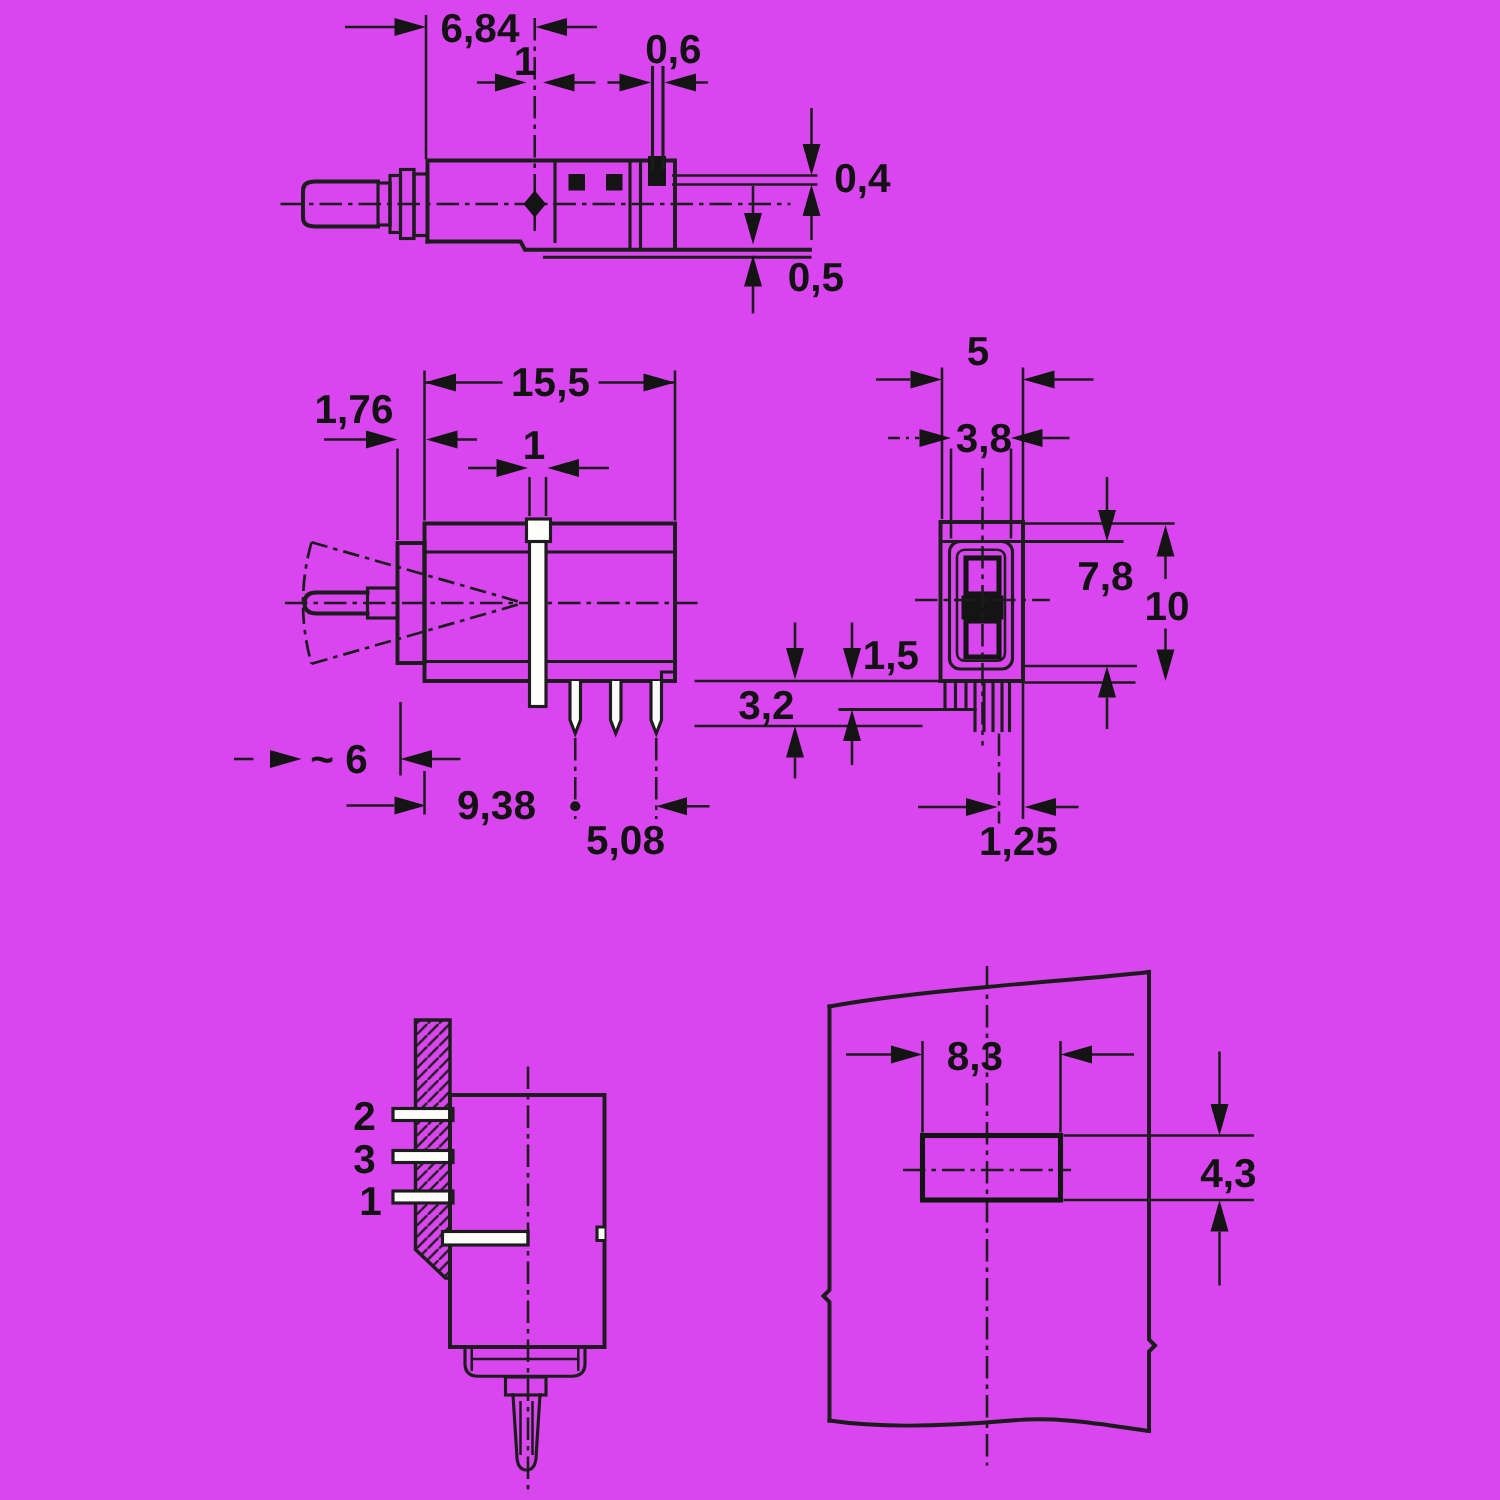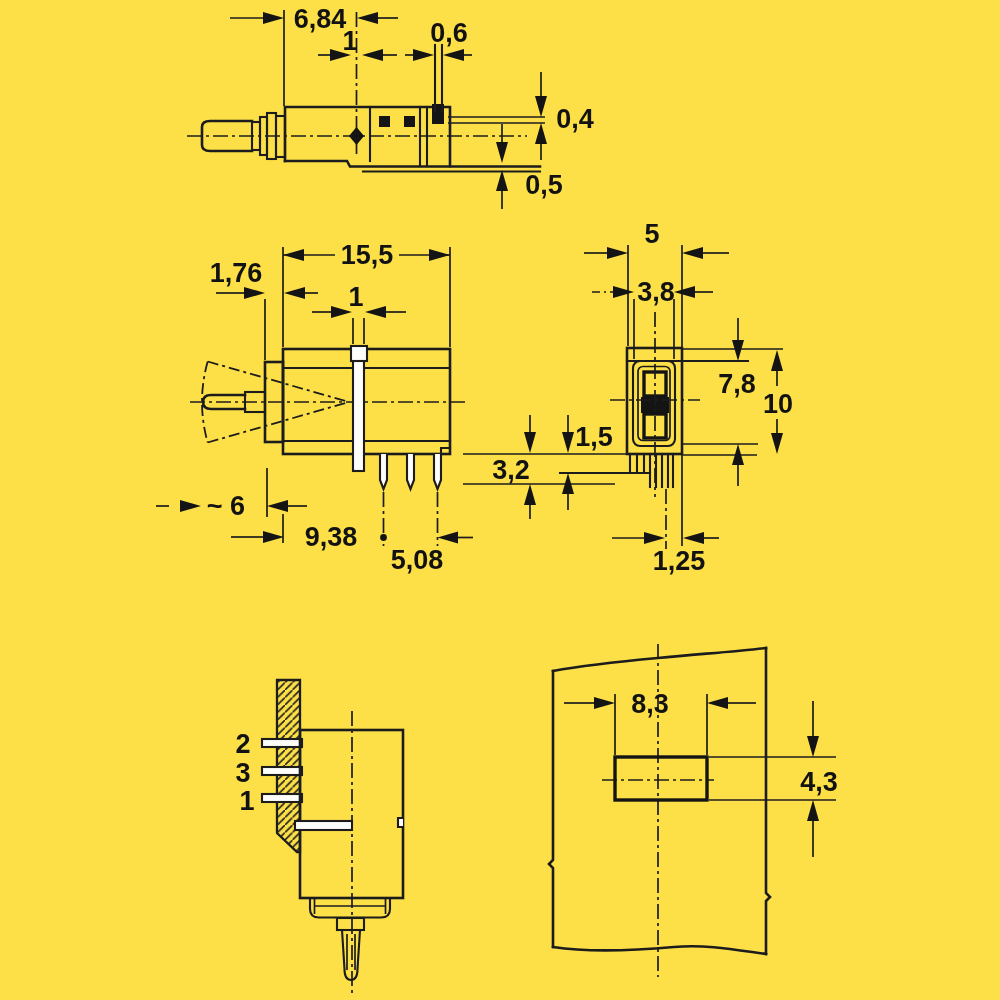--- a/index.html
+++ b/index.html
@@ -1,16 +1,16 @@
 <!DOCTYPE html>
 <html><head>
 <meta charset="utf-8">
 <style>
   html,body{margin:0;padding:0;background:#fbfbfa;}
-  .stage{width:1000px;height:1000px;position:relative;background:#fde047;overflow:hidden;}
+  .stage{width:1000px;height:1000px;position:relative;background:#d946ef;overflow:hidden;}
   svg{position:absolute;left:0;top:0;}
   .ol{stroke:#1c1c1c;stroke-width:2.6;fill:none;stroke-linecap:square;}
   .ol2{stroke:#1c1c1c;stroke-width:2.1;fill:none;stroke-linecap:square;}
   .bold{stroke:#141414;stroke-width:3.4;fill:none;}
   .tl{stroke:#1c1c1c;stroke-width:1.7;fill:none;stroke-linecap:butt;}
   .cl{stroke:#1c1c1c;stroke-width:1.7;fill:none;stroke-dasharray:15 4 3 4;}
   .cl2{stroke:#1c1c1c;stroke-width:1.8;fill:none;stroke-dasharray:11 4 3 4;}
   .ah{fill:#141414;stroke:none;}
   .wf{fill:#fdfdfc;}
   .bk{fill:#141414;stroke:none;}

